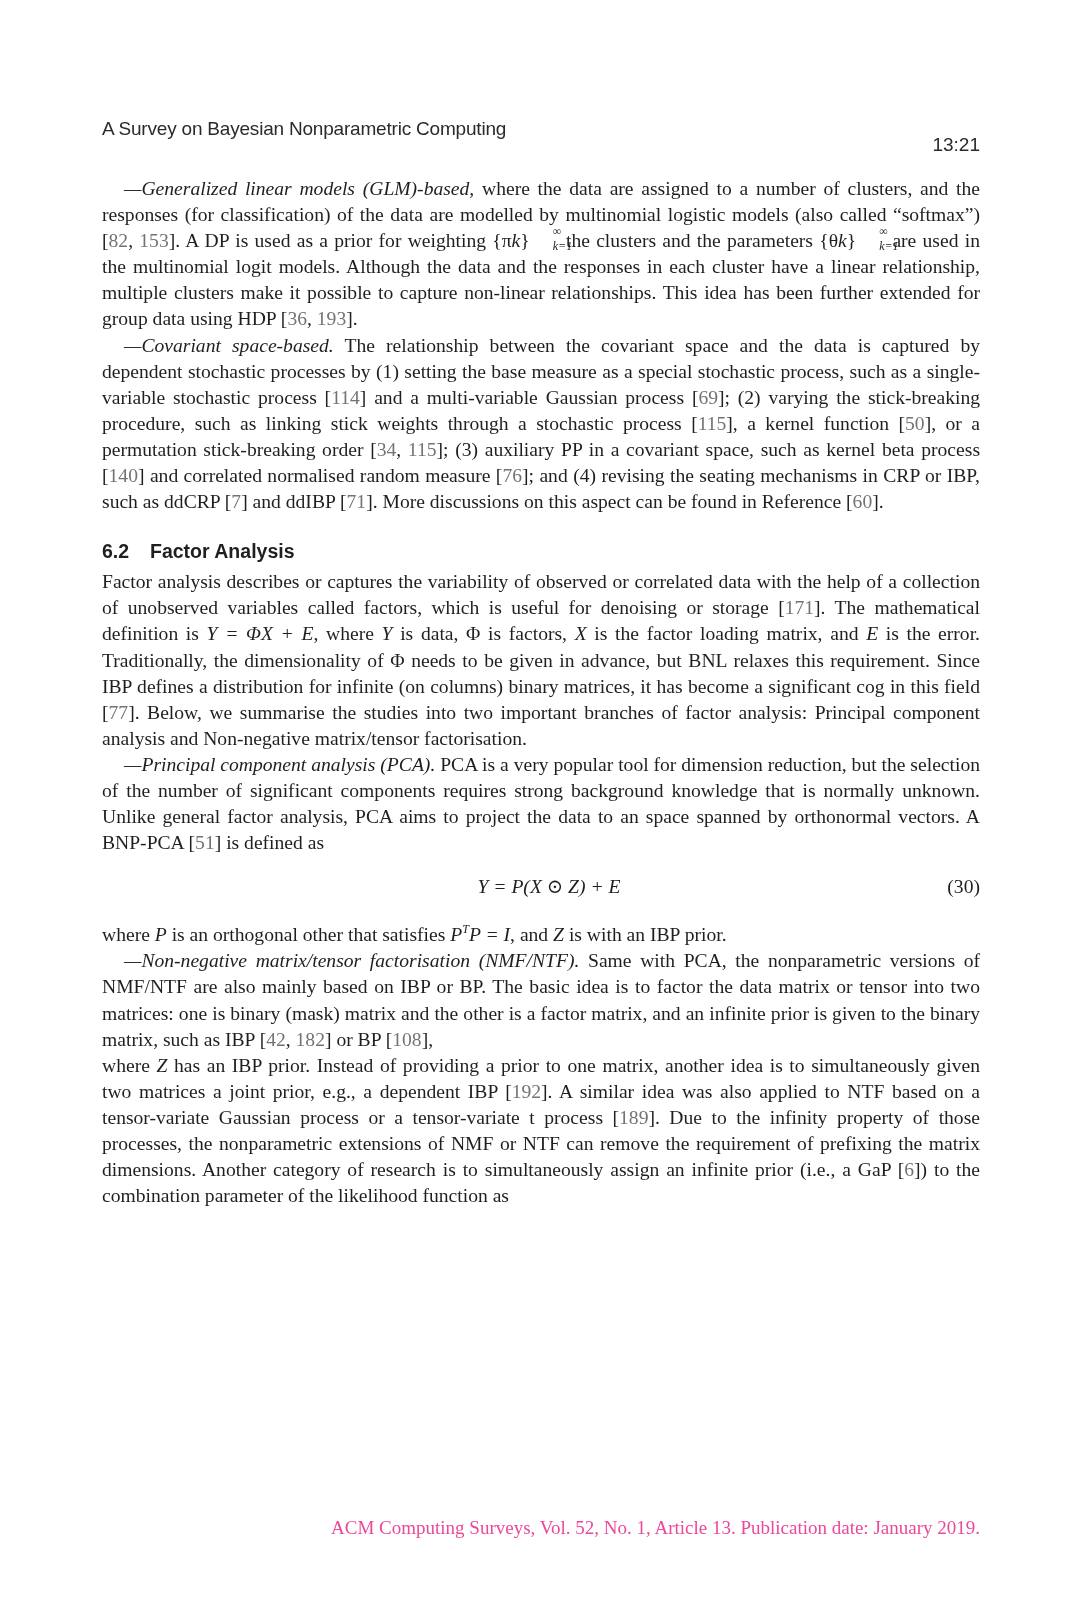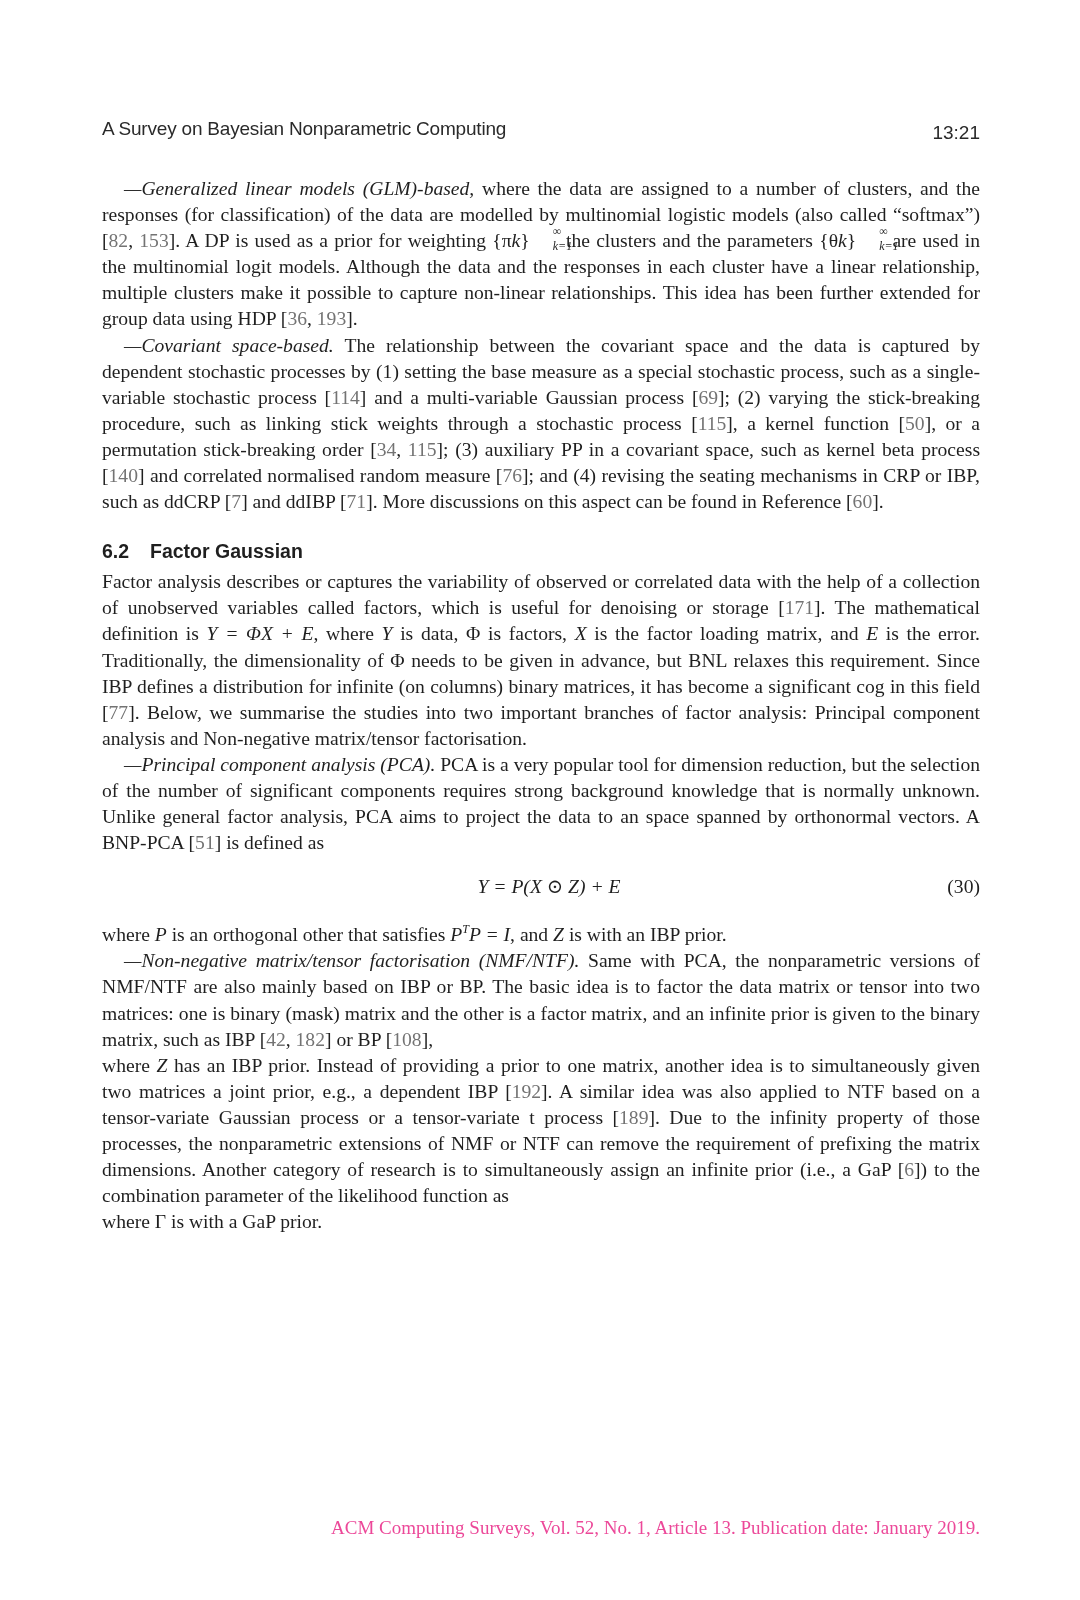--- a/index.html
+++ b/index.html
@@ -2,21 +2,21 @@
 <html><head>
 <meta charset="utf-8">
 <style>
   html, body { margin: 0; padding: 0; background: #ffffff; }
   body { width: 1080px; height: 1600px; position: relative; overflow: hidden;
          font-family: "Liberation Serif", "DejaVu Serif", serif; color: #1f1f1f; }
   .page { position: absolute; left: 102px; width: 878px; top: 0; }
   .running-head { position: absolute; top: 118px; left: 0; width: 878px; height: 26px;
     font-family: "Liberation Sans", "DejaVu Sans", sans-serif; font-size: 19px; color: #2a2a2a; }
   .running-head .title { position: absolute; left: 0; top: 0; letter-spacing: -0.2px; }
-  .running-head .pageno { position: absolute; right: 0; top: 4px; }
+  .running-head .pageno { position: absolute; right: 0; top: 16px; }
   .body { position: absolute; top: 176px; left: 0; width: 878px; font-size: 19.6px; line-height: 26.1px; }
   p { margin: 0; text-align: justify; text-align-last: left; }
   p.ind { text-indent: 22px; }
   .link { color: #737373; }
   i { font-style: italic; }
   .h2 { font-family: "Liberation Sans", "DejaVu Sans", sans-serif; font-weight: bold; font-size: 19.5px;
         margin-top: 22px; margin-bottom: 4px; line-height: 28px; color: #1f1f1f; }
   .h2 .num { display: inline-block; width: 48px; }
   .eq { position: relative; height: 26px; margin: 18px 0 22px 0; }
   .eq .expr { position: absolute; left: 16px; right: 0; text-align: center; font-style: italic; }
@@ -36,36 +36,35 @@
     <span class="title">A Survey on Bayesian Nonparametric Computing</span>
     <span class="pageno">13:21</span>
   </div>
 
   <div class="body">
 
     <p class="ind"><i>—Generalized linear models (GLM)-based,</i><span> where the data are assigned to a number of clusters, and the responses (for classification) of the data are modelled by multinomial logistic models (also called “softmax”) [</span><span class="link">82</span><span>, </span><span class="link">153</span><span>]. A DP is used as a prior for weighting {π</span><i>k</i><span>}</span><span class="supsub"><span class="s1">∞</span><span class="s2">k=1</span></span><span> the clusters and the parameters {θ</span><i>k</i><span>}</span><span class="supsub"><span class="s1">∞</span><span class="s2">k=1</span></span><span> are used in the multinomial logit models. Although the data and the responses in each cluster have a linear relationship, multiple clusters make it possible to capture non-linear relationships. This idea has been further extended for group data using HDP [</span><span class="link">36</span><span>, </span><span class="link">193</span><span>].</span></p>
 
     <p class="ind"><i>—Covariant space-based.</i><span> The relationship between the covariant space and the data is captured by dependent stochastic processes by (1) setting the base measure as a special stochastic process, such as a single-variable stochastic process [</span><span class="link">114</span><span>] and a multi-variable Gaussian process [</span><span class="link">69</span><span>]; (2) varying the stick-breaking procedure, such as linking stick weights through a stochastic process [</span><span class="link">115</span><span>], a kernel function [</span><span class="link">50</span><span>], or a permutation stick-breaking order [</span><span class="link">34</span><span>, </span><span class="link">115</span><span>]; (3) auxiliary PP in a covariant space, such as kernel beta process [</span><span class="link">140</span><span>] and correlated normalised random measure [</span><span class="link">76</span><span>]; and (4) revising the seating mechanisms in CRP or IBP, such as ddCRP [</span><span class="link">7</span><span>] and ddIBP [</span><span class="link">71</span><span>]. More discussions on this aspect can be found in Reference [</span><span class="link">60</span><span>].</span></p>
 
-    <div class="h2"><span class="num">6.2</span><span>Factor Gaussian</span></div>
+    <div class="h2"><span class="num">6.2</span><span>Factor Analysis</span></div>
 
     <p><span>Factor analysis describes or captures the variability of observed or correlated data with the help of a collection of unobserved variables called factors, which is useful for denoising or storage [</span><span class="link">171</span><span>]. The mathematical definition is </span><i>Y = ΦX + E</i><span>, where </span><i>Y</i><span> is data, Φ is factors, </span><i>X</i><span> is the factor loading matrix, and </span><i>E</i><span> is the error. Traditionally, the dimensionality of Φ needs to be given in advance, but BNL relaxes this requirement. Since IBP defines a distribution for infinite (on columns) binary matrices, it has become a significant cog in this field [</span><span class="link">77</span><span>]. Below, we summarise the studies into two important branches of factor analysis: Principal component analysis and Non-negative matrix/tensor factorisation.</span></p>
 
     <p class="ind"><i>—Principal component analysis (PCA).</i><span> PCA is a very popular tool for dimension reduction, but the selection of the number of significant components requires strong background knowledge that is normally unknown. Unlike general factor analysis, PCA aims to project the data to an space spanned by orthonormal vectors. A BNP-PCA [</span><span class="link">51</span><span>] is defined as</span></p>
 
     <div class="eq">
       <span class="expr">Y = P(X ⊙ Z) + E</span>
       <span class="tag">(30)</span>
     </div>
 
     <p><span>where </span><i>P</i><span> is an orthogonal other that satisfies </span><i>P</i><sup><i>T</i></sup><i>P = I</i><span>, and </span><i>Z</i><span> is with an IBP prior.</span></p>
 
     <p class="ind"><i>—Non-negative matrix/tensor factorisation (NMF/NTF).</i><span> Same with PCA, the nonparametric versions of NMF/NTF are also mainly based on IBP or BP. The basic idea is to factor the data matrix or tensor into two matrices: one is binary (mask) matrix and the other is a factor matrix, and an infinite prior is given to the binary matrix, such as IBP [</span><span class="link">42</span><span>, </span><span class="link">182</span><span>] or BP [</span><span class="link">108</span><span>],</span></p>
 
 
     <p><span>where </span><i>Z</i><span> has an IBP prior. Instead of providing a prior to one matrix, another idea is to simultaneously given two matrices a joint prior, e.g., a dependent IBP [</span><span class="link">192</span><span>]. A similar idea was also applied to NTF based on a tensor-variate Gaussian process or a tensor-variate t process [</span><span class="link">189</span><span>]. Due to the infinity property of those processes, the nonparametric extensions of NMF or NTF can remove the requirement of prefixing the matrix dimensions. Another category of research is to simultaneously assign an infinite prior (i.e., a GaP [</span><span class="link">6</span><span>]) to the combination parameter of the likelihood function as</span></p>
 
 
-    <p><span>where Γ is with a GaP prior.</span></p>
   </div>
 
   <div class="footer">ACM Computing Surveys, Vol. 52, No. 1, Article 13. Publication date: January 2019.</div>
 </div>
 
 </body></html>

